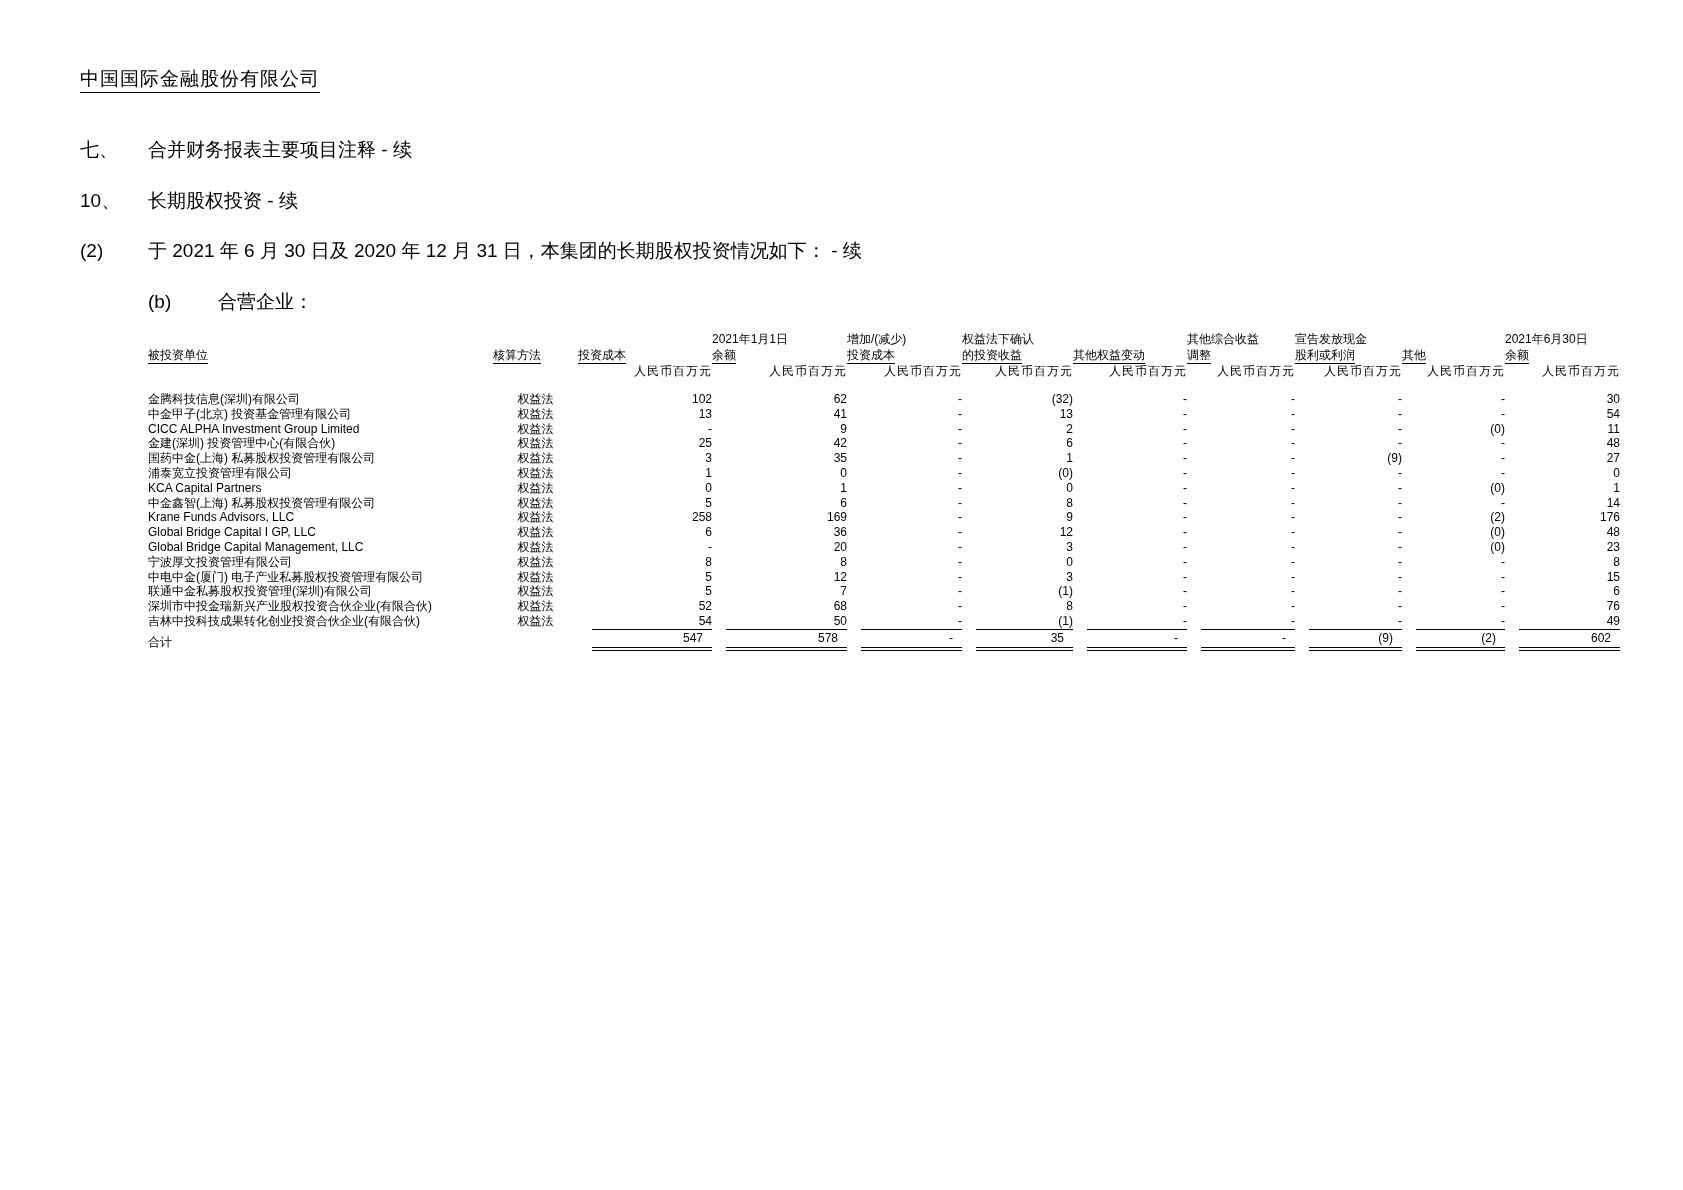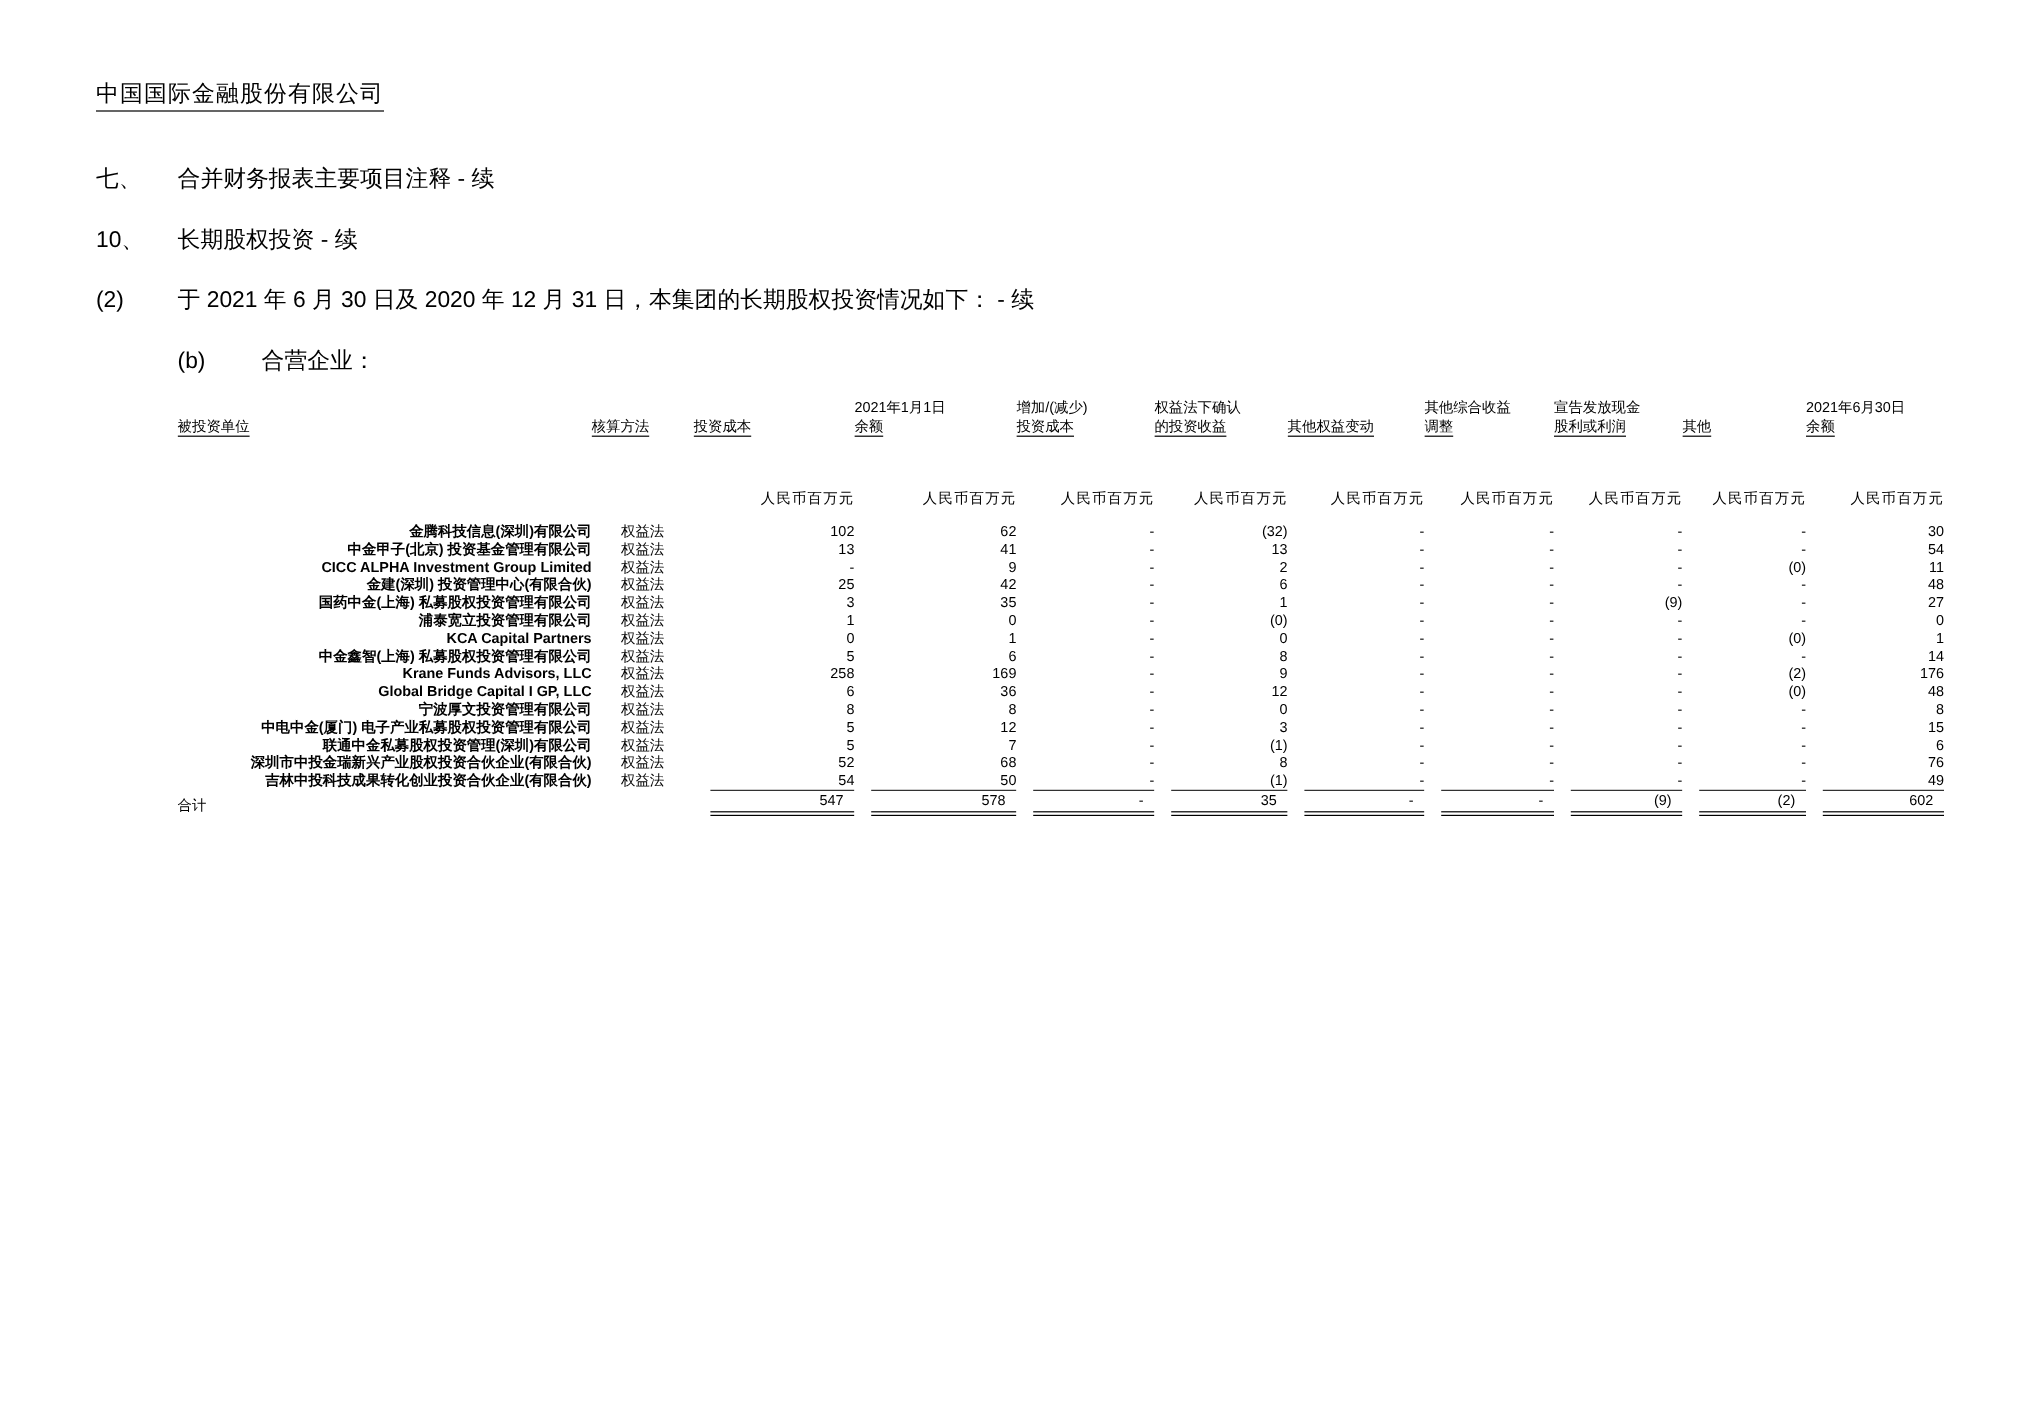--- a/index.html
+++ b/index.html
@@ -52,24 +52,24 @@
   table.inv col.c6  { width: 111px; }
   table.inv col.c7  { width: 114px; }
   table.inv col.c8  { width: 108px; }
   table.inv col.c9  { width: 107px; }
   table.inv col.c10 { width: 103px; }
   table.inv col.c11 { width: 115px; }
 
   th .hl { line-height: 16px; height: 16px; text-align: left; font-weight: normal; }
   th.first .hl { text-align: left; }
   th .hl .lbl { border-bottom: 1px solid #000; padding-bottom: 1px; }
-  th .hl.unit { text-align: right; letter-spacing: 1px; margin-top: 44px; }
+  th .hl.unit { text-align: right; letter-spacing: 1px; }
   th.first .hl.unit, th.method .hl.unit { visibility: hidden; }
 
-  td.name { text-align: right; line-height: 14.8px; font-weight: bold; }
+  td.name { text-align: left; line-height: 14.8px; }
   td.method { text-align: center; line-height: 14.8px; }
   td.num { text-align: right; line-height: 14.8px; padding-right: 9px; }
   tr.first-row td { padding-top: 13px; }
 
   tr.total td { font-size: 12px; }
   tr.total td.label { text-align: left; padding-top: 3px; }
   tr.total td.tnum { padding-right: 0; }
   tr.total td.tnum .line {
     border-top: 1px solid #000;
     border-bottom: 4px double #000;
@@ -309,20 +309,33 @@
           <td class="num">36</td>
           <td class="num">-</td>
           <td class="num">12</td>
           <td class="num">-</td>
           <td class="num">-</td>
           <td class="num">-</td>
           <td class="num">(0)</td>
           <td class="num">48</td>
         </tr>
         <tr>
+          <td class="name">Global Bridge Capital Management, LLC</td>
+          <td class="method">权益法</td>
+          <td class="num">-</td>
+          <td class="num">20</td>
+          <td class="num">-</td>
+          <td class="num">3</td>
+          <td class="num">-</td>
+          <td class="num">-</td>
+          <td class="num">-</td>
+          <td class="num">(0)</td>
+          <td class="num">23</td>
+        </tr>
+        <tr>
           <td class="name">宁波厚文投资管理有限公司</td>
           <td class="method">权益法</td>
           <td class="num">8</td>
           <td class="num">8</td>
           <td class="num">-</td>
           <td class="num">0</td>
           <td class="num">-</td>
           <td class="num">-</td>
           <td class="num">-</td>
           <td class="num">-</td>

